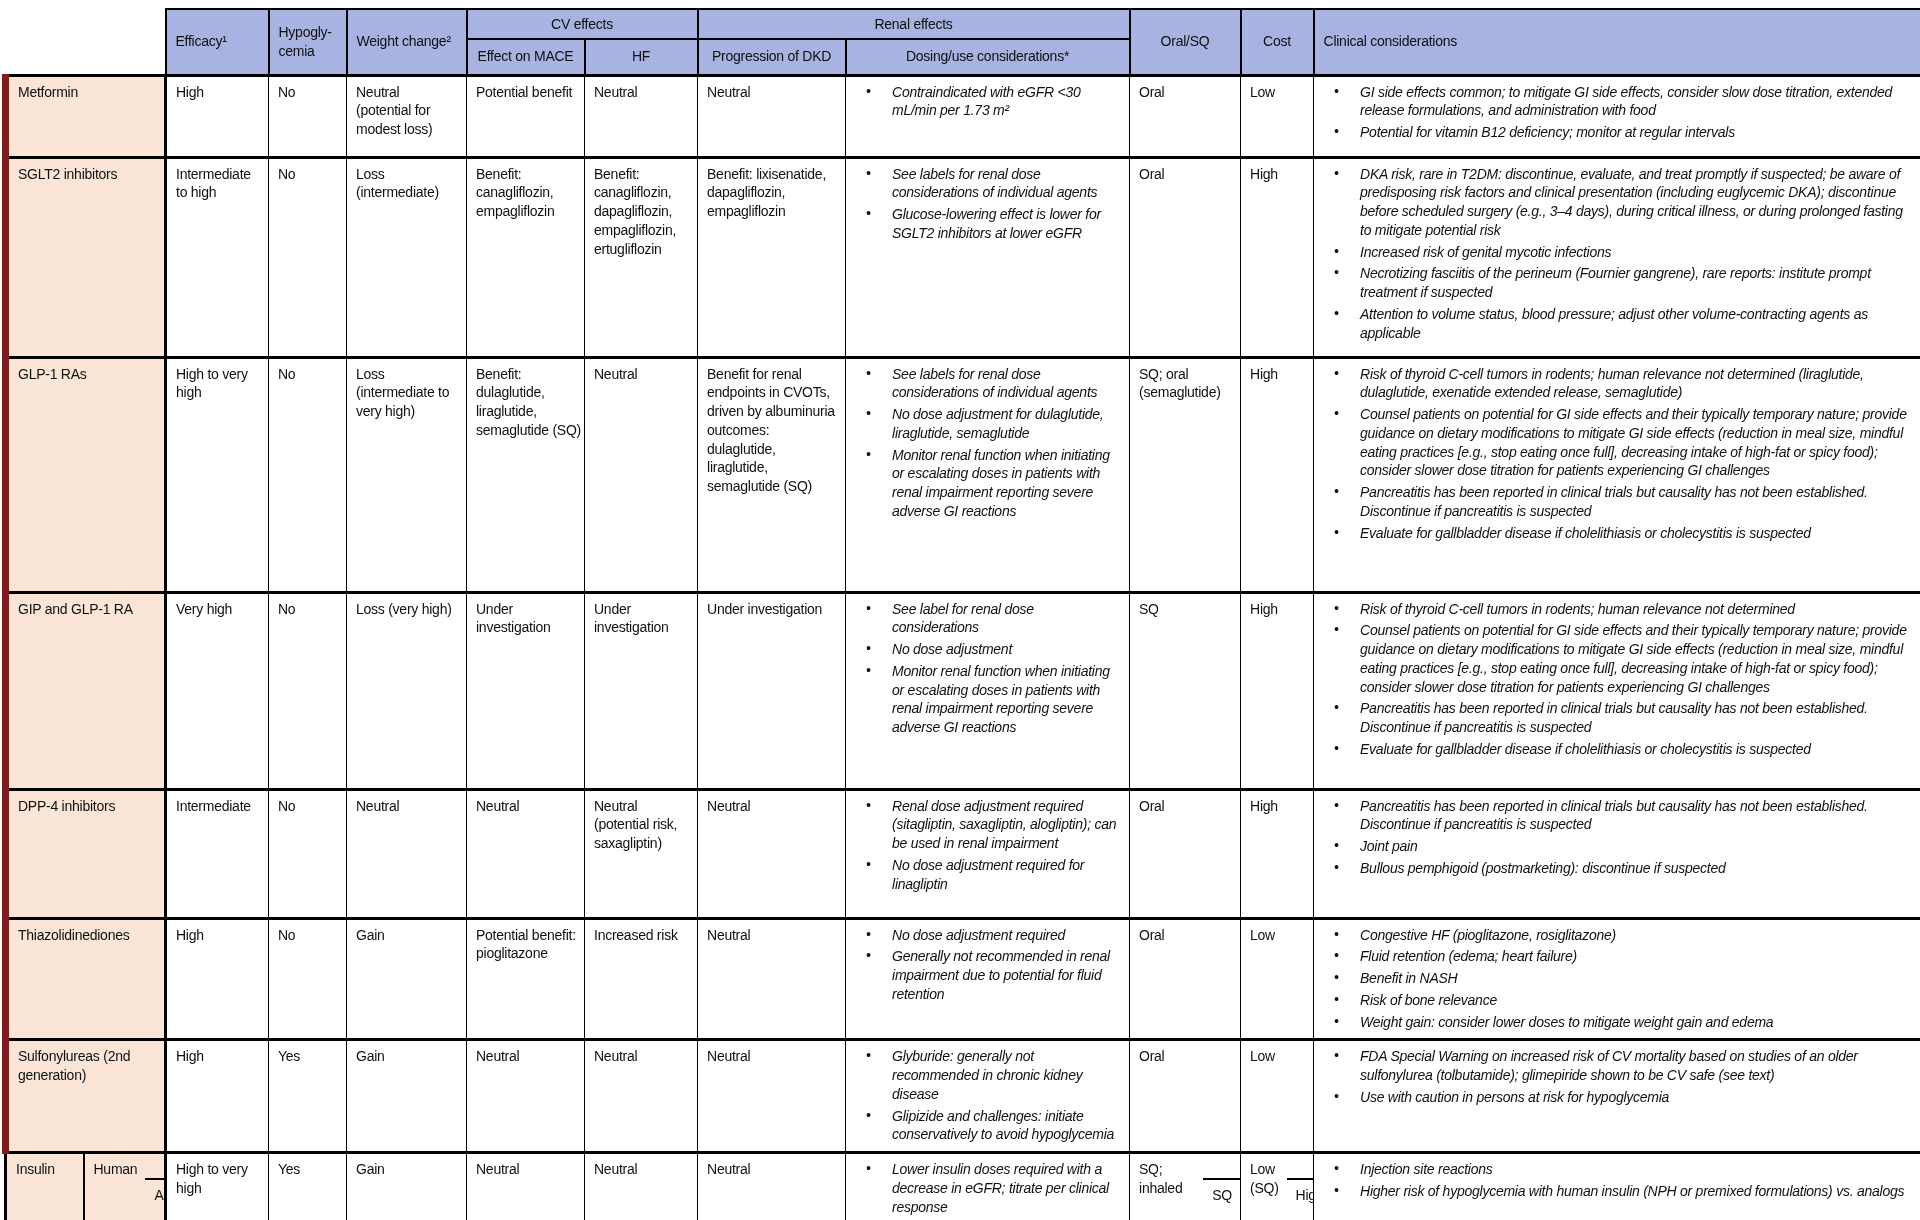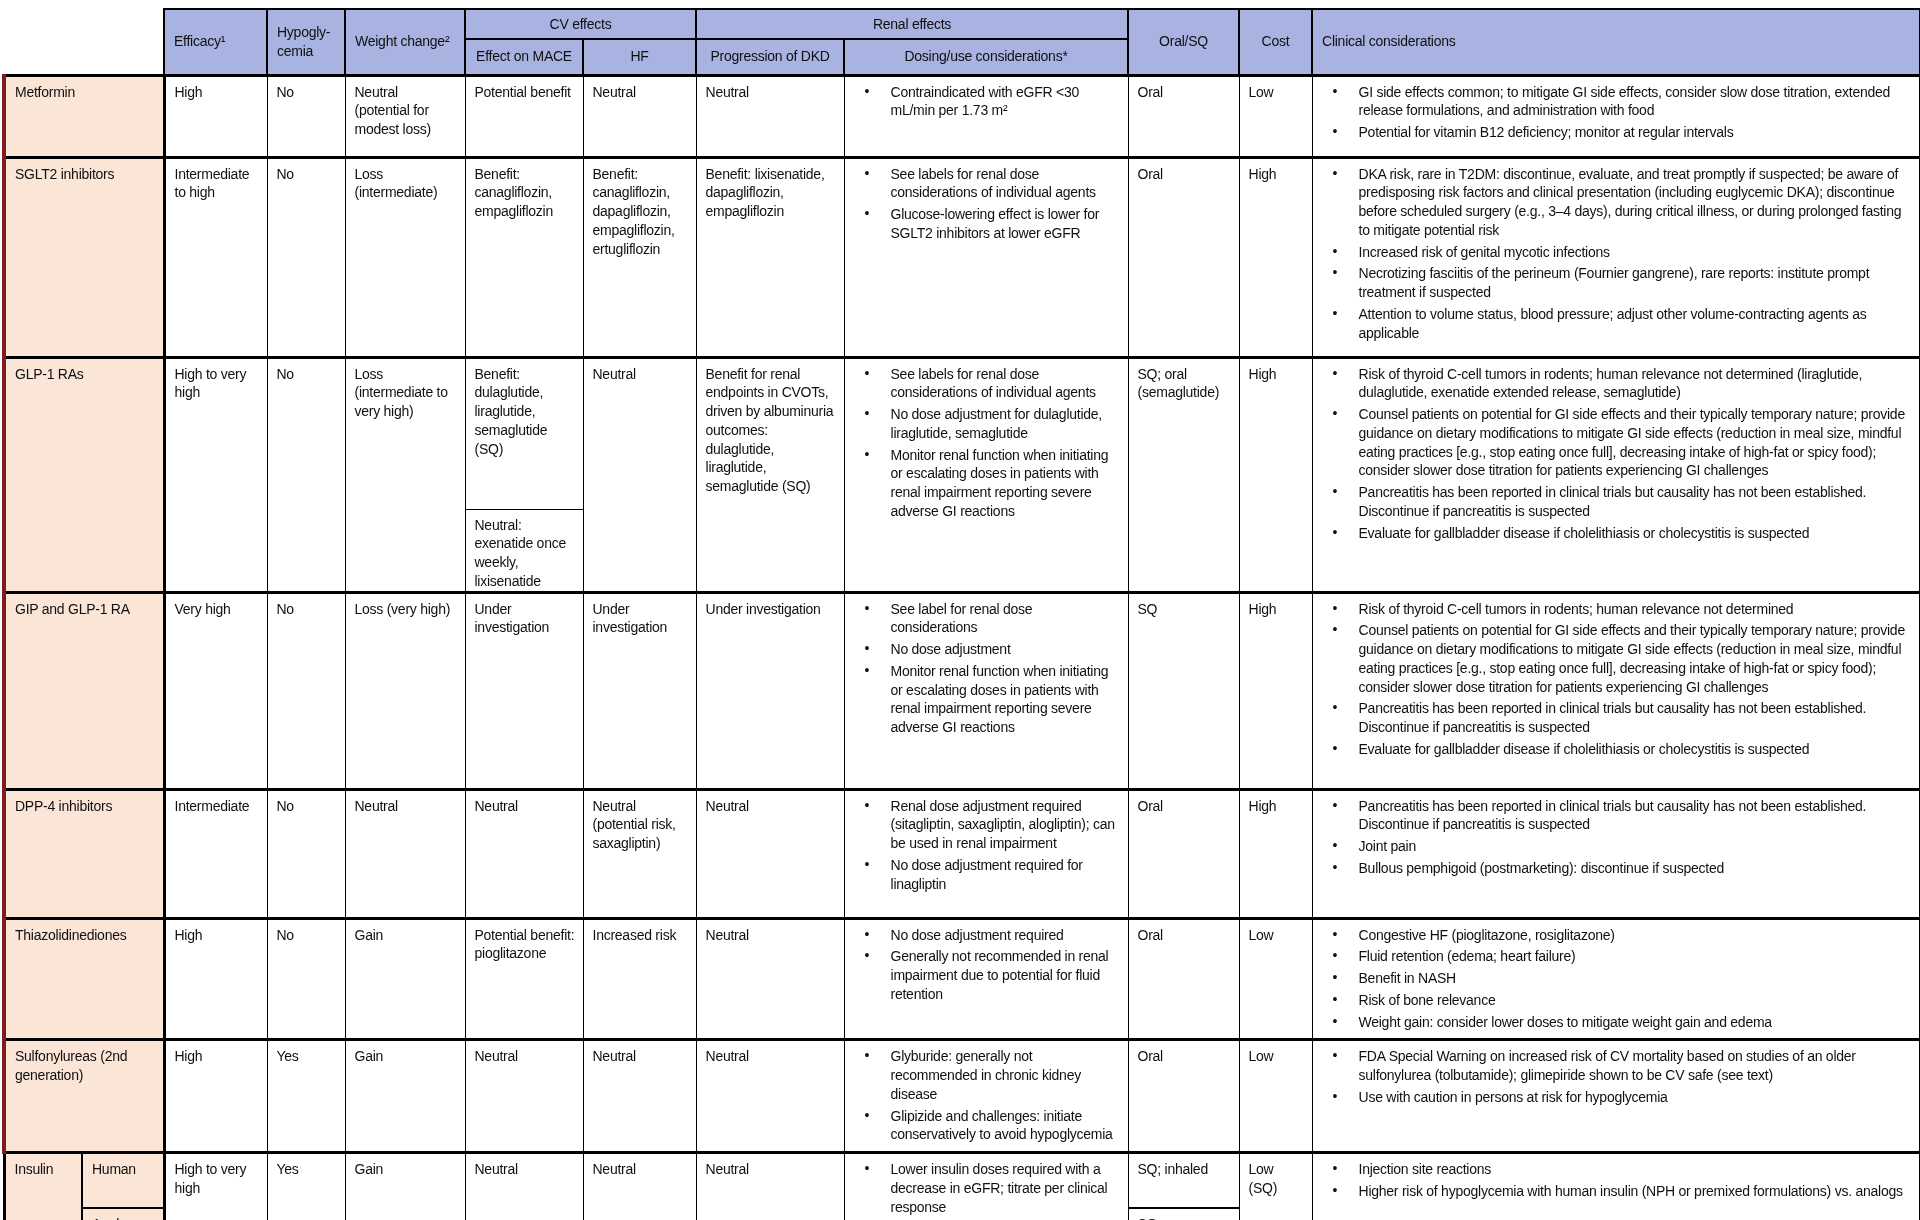--- a/index.html
+++ b/index.html
@@ -7,30 +7,30 @@
   table{border-collapse:collapse;table-layout:fixed;width:1916px;}
   td,th{border:1.5px solid #000;vertical-align:top;padding:6px 8px 4px 9px;
         font-size:14px;line-height:1.34;letter-spacing:-0.25px;overflow:hidden;
         word-wrap:break-word;}
   thead th{background:var(--hdr,#a9b3e1);font-weight:normal;vertical-align:middle;
         padding:3px 6px;border:2px solid #000;}
   thead th.left{text-align:left;padding-left:9px;}
   th.corner{border:none;background:#fff;}
   tbody td{border-top:3px solid #000;border-bottom:3px solid #000;}
   tbody td:last-child{border-right:3px solid #000;}
-  td.name{background:var(--peach,#fbe5d6);border-left:4px solid #7f1d1d;border-right:3px solid #000;}
+  td.name{background:var(--peach,#fbe5d6);border-left:7px solid #7f1d1d;border-right:3px solid #000;}
   td.name-a{background:var(--peach,#fbe5d6);border-left:3px solid #000;border-right:2px solid #000;}
   td.name-b{background:var(--peach,#fbe5d6);border-right:3px solid #000;}
   tbody tr:last-child td{border-bottom:3px solid #000;}
   ul{margin:0;padding:0;list-style:none;}
   li{position:relative;padding-left:46px;margin:0 0 3px 0;}
   li::before{content:"\2022";position:absolute;left:20px;top:-1px;}
-  td.list-cell{padding:6px 8px 4px 0;}
+  td.list-cell{padding:6px 8px 4px 0;font-style:italic;}
   td.stack-cell{padding:0;}
-  .stack{display:flex;flex-direction:column;}
+  .stack{display:flex;flex-direction:row;}
   .stack .sub{flex:1 1 auto;padding:6px 8px 4px 9px;}
   .stack .sub + .sub{border-top:1.5px solid #000;margin-top:24px;}
   .stack.thick .sub + .sub{border-top:2px solid #000;}
 </style>
 </head>
 <body>
 
 <table>
   <colgroup>
     <col style="width:78px">

